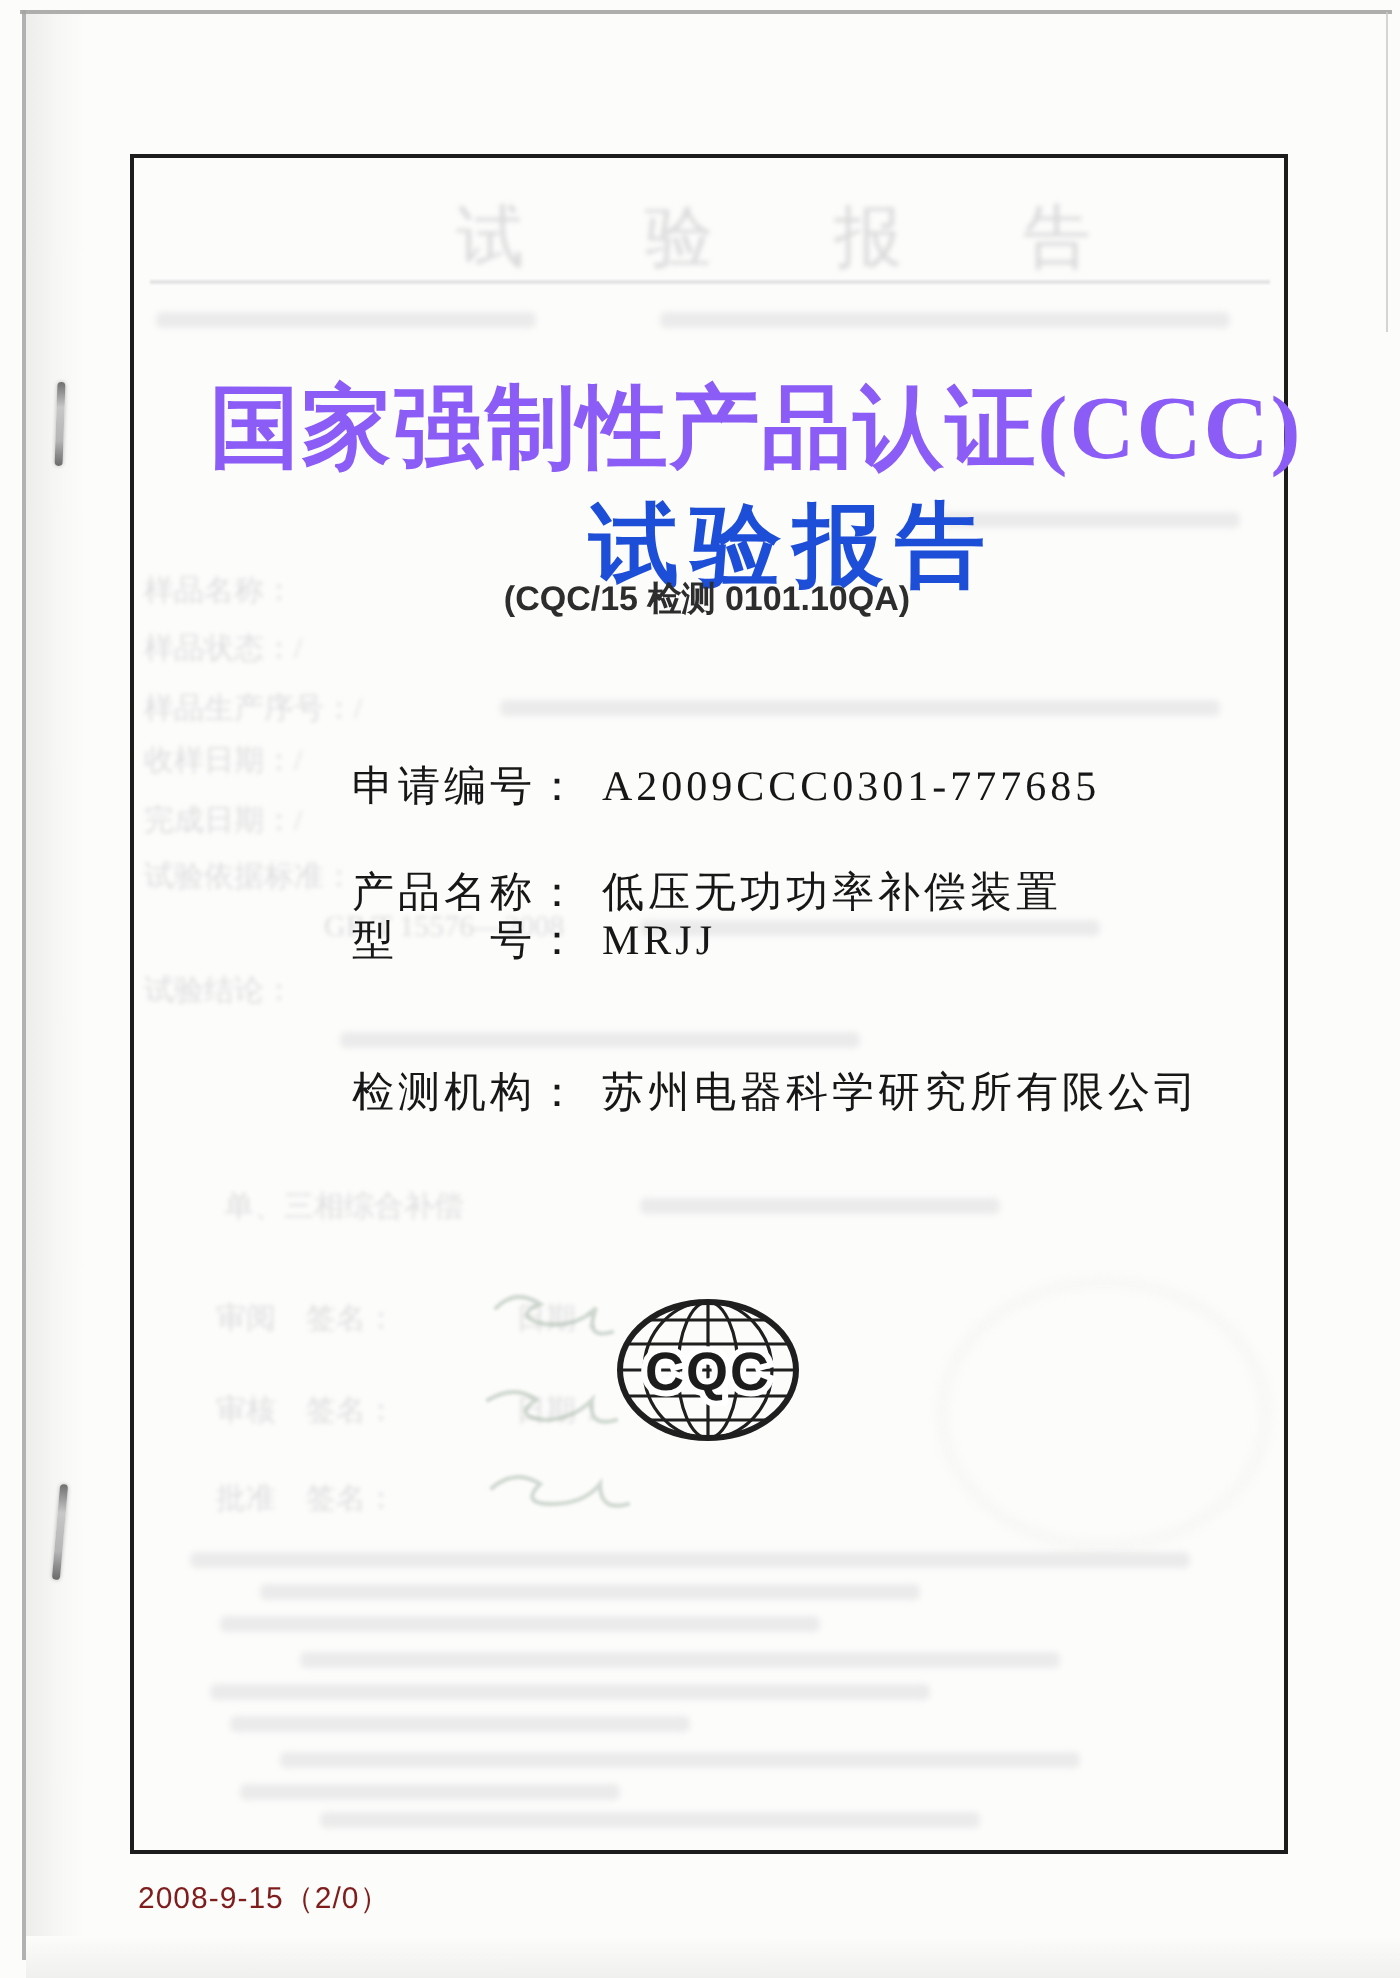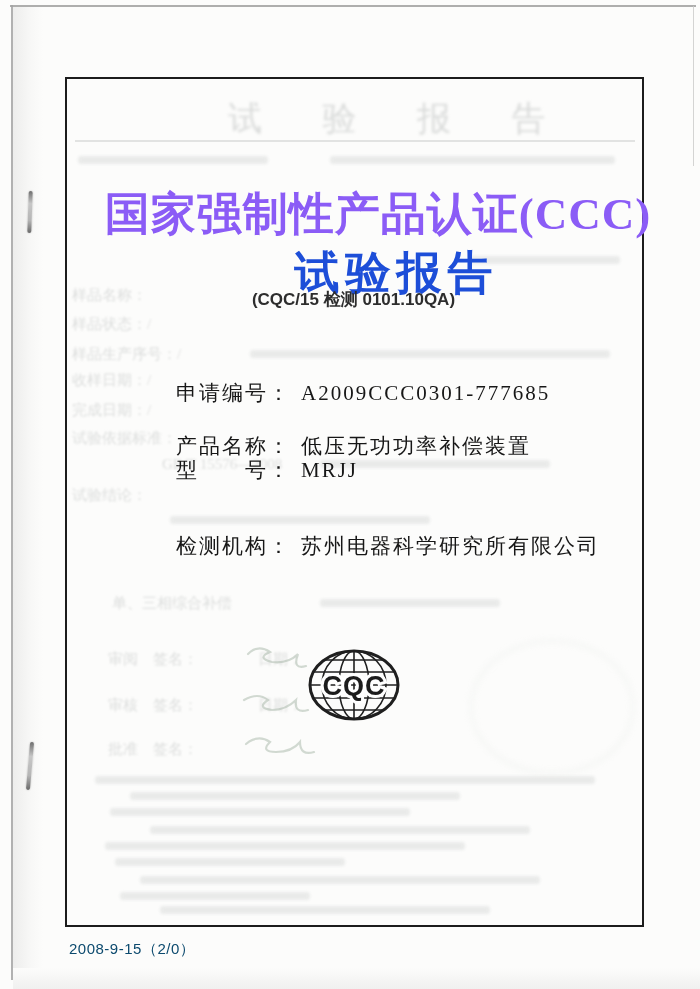--- a/index.html
+++ b/index.html
@@ -37,21 +37,21 @@
      font-family:"Liberation Sans","DejaVu Sans",sans-serif;font-size:17px;font-weight:700;color:#2d2d2d;}
 
   
   .field{position:absolute;left:176px;font-size:21px;color:#171717;white-space:nowrap;}
   .field .lab{letter-spacing:2px;}
   .field .val{margin-left:10px;letter-spacing:2px;}
   .f1{top:379px;} .f2{top:432px;text-align:center;} .f3{top:456px;} .f4{top:532px;}
 
   
   .footer-date{position:absolute;left:69px;top:940px;
-     font-family:"Liberation Sans","DejaVu Sans",sans-serif;font-size:15px;color:#0c4a6e;letter-spacing:.5px;}
+     font-family:"Liberation Sans","DejaVu Sans",sans-serif;font-size:15px;color:#7f1d1d;letter-spacing:.5px;}
 
   
   .g{position:absolute;color:#a7abaa;opacity:.38;filter:blur(1.1px);white-space:nowrap;font-size:15px;}
   .g-big{font-size:34px;letter-spacing:26px;color:#b7bab9;opacity:.5;filter:blur(1.4px);}
   .g-rule{position:absolute;left:75px;top:140px;width:560px;height:2px;background:#d2d4d3;opacity:.6;filter:blur(.6px);}
   .gbar{position:absolute;height:8px;background:#dbdddc;opacity:.55;filter:blur(1.6px);border-radius:3px;}
   .g-stamp{position:absolute;left:470px;top:640px;width:160px;height:130px;border:2px solid #dfe4df;
      border-radius:50%;opacity:.45;filter:blur(3px);}
   .scribbles{position:absolute;left:230px;top:636px;opacity:.45;filter:blur(.7px);}
 

